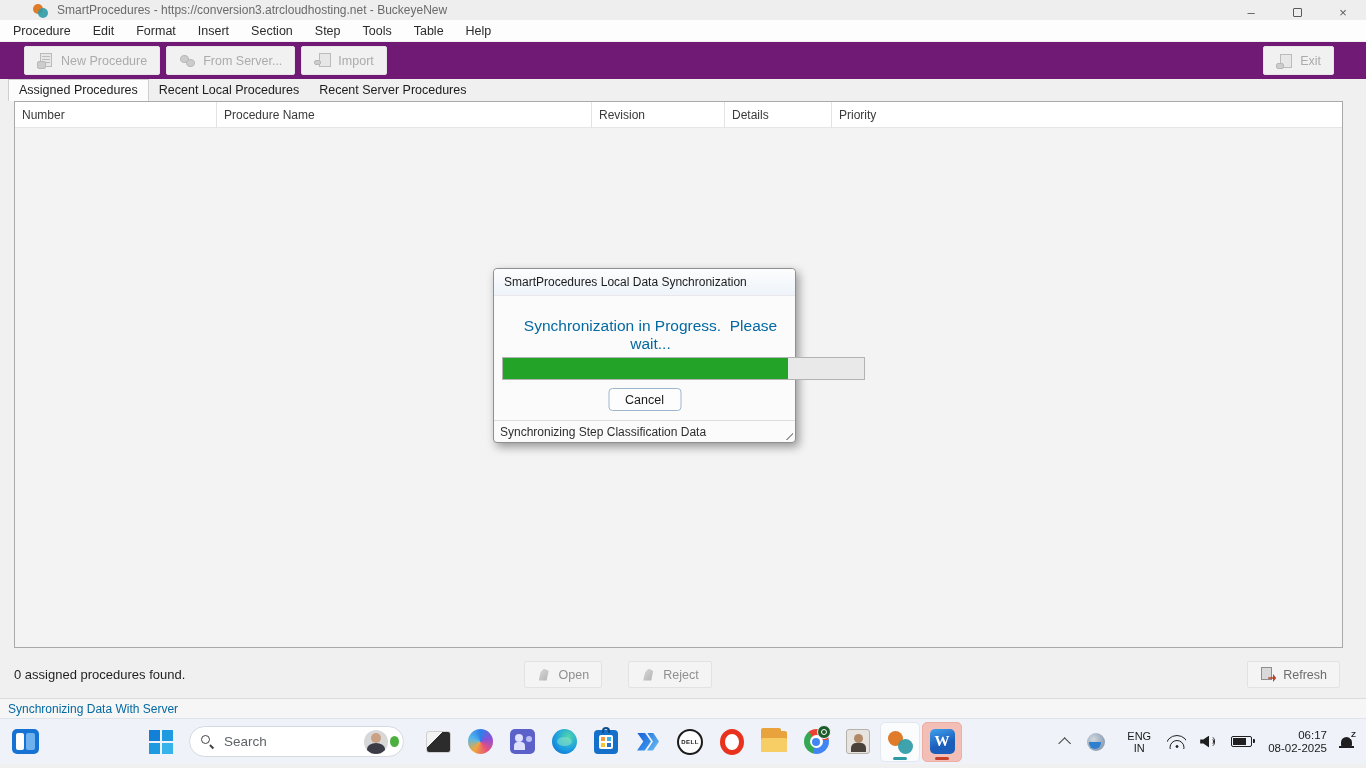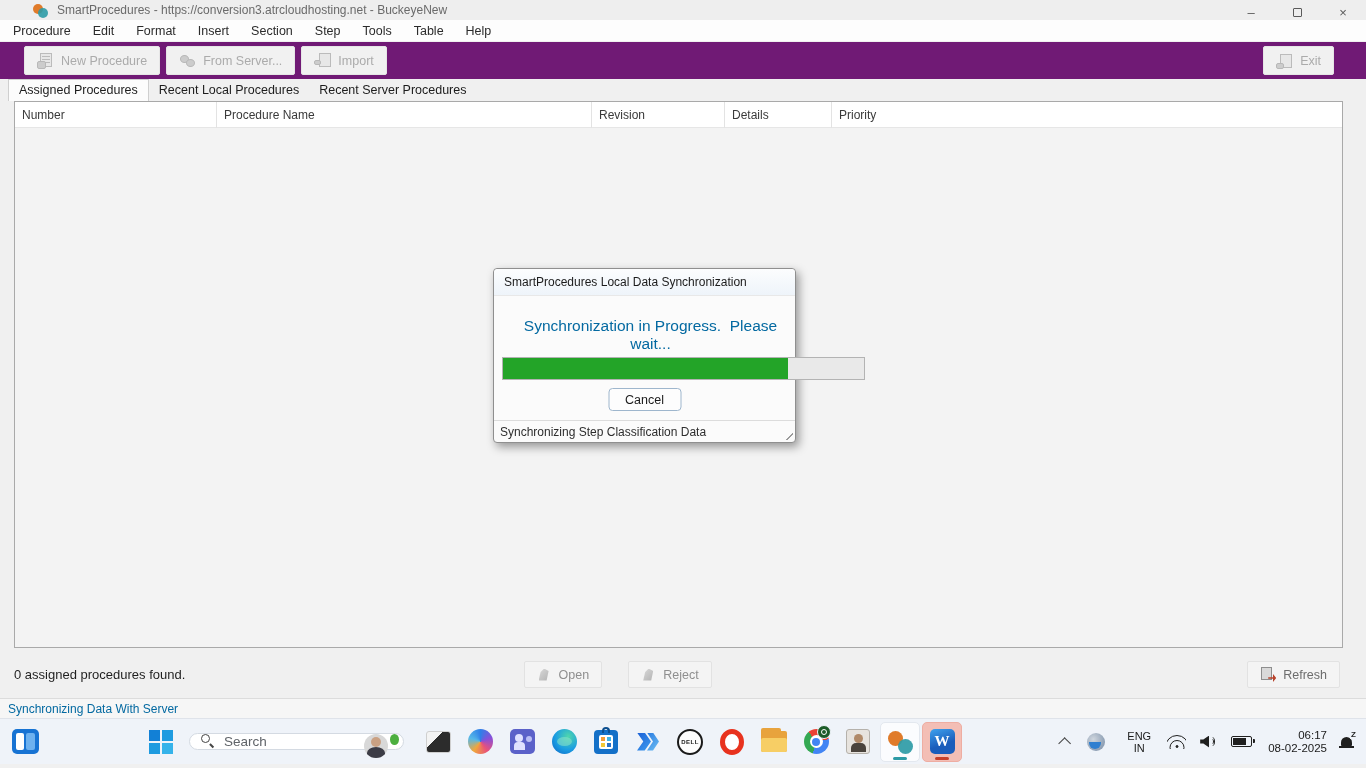--- a/index.html
+++ b/index.html
@@ -62,21 +62,21 @@
   .taskbar { height:46px; background:#eff3f9; border-top:1px solid #dfe3ea; display:flex; align-items:center; padding:0 12px; }
   .icon-cell { width:40px; height:40px; display:flex; align-items:center; justify-content:center; border-radius:5px; position:relative; flex:none; margin-right:2px; }
   .widgets-ico { width:27px; height:25px; background:#1773d3; border-radius:5px; position:relative; }
   .widgets-ico i { position:absolute; top:4px; bottom:4px; border-radius:2px; }
   .widgets-ico .wa { left:4px; width:8px; background:#ffffff; }
   .widgets-ico .wb { left:14px; width:9px; background:#6db1ef; }
   .start-ico { width:24px; height:24px; margin-left:110px; position:relative; }
   .start-ico i { position:absolute; width:11px; height:11px; background:#1280d6; }
   .start-ico .s1 { left:0; top:0; } .start-ico .s2 { right:0; top:0; background:#1e9be0; }
   .start-ico .s3 { left:0; bottom:0; background:#1e9be0; } .start-ico .s4 { right:0; bottom:0; background:#35b3ea; }
-  .search-pill { width:215px; height:17px; margin-left:16px; background:#ffffff; border:1px solid #d4dae2; border-radius:16px; display:flex; padding:0 4px 0 11px; position:relative; }
+  .search-pill { width:215px; height:31px; margin-left:16px; background:#ffffff; border:1px solid #d4dae2; border-radius:16px; display:flex; align-items:center; padding:0 4px 0 11px; position:relative; }
   .search-pill input { border:none; outline:none; flex:1; font-size:13.5px; color:#5f6368; background:transparent; font-family:"Liberation Sans",sans-serif; min-width:0; }
   .search-pill input::placeholder { color:#5f6368; }
   .mag { width:14px; height:14px; position:relative; margin-right:9px; flex:none; }
   .mag .mc { position:absolute; left:0; top:0; width:9px; height:9px; border:1.7px solid #454545; border-radius:50%; }
   .mag .mh { position:absolute; left:9px; top:9px; width:5px; height:1.7px; background:#454545; transform:rotate(45deg); transform-origin:left center; }
   .highlight-av { width:24px; height:24px; border-radius:50%; background:#d8d8d8; position:relative; overflow:hidden; flex:none; }
   .highlight-av .hd { position:absolute; left:7px; top:3px; width:10px; height:10px; border-radius:50%; background:#caa183; }
   .highlight-av .bd { position:absolute; left:3px; top:13px; width:18px; height:12px; border-radius:50% 50% 0 0; background:#3c3c46; }
   .balloon { width:9px; height:11px; border-radius:50%; background:#4caf3f; margin-left:2px; flex:none; }
   .icons-row { display:flex; align-items:center; margin-left:14px; }

